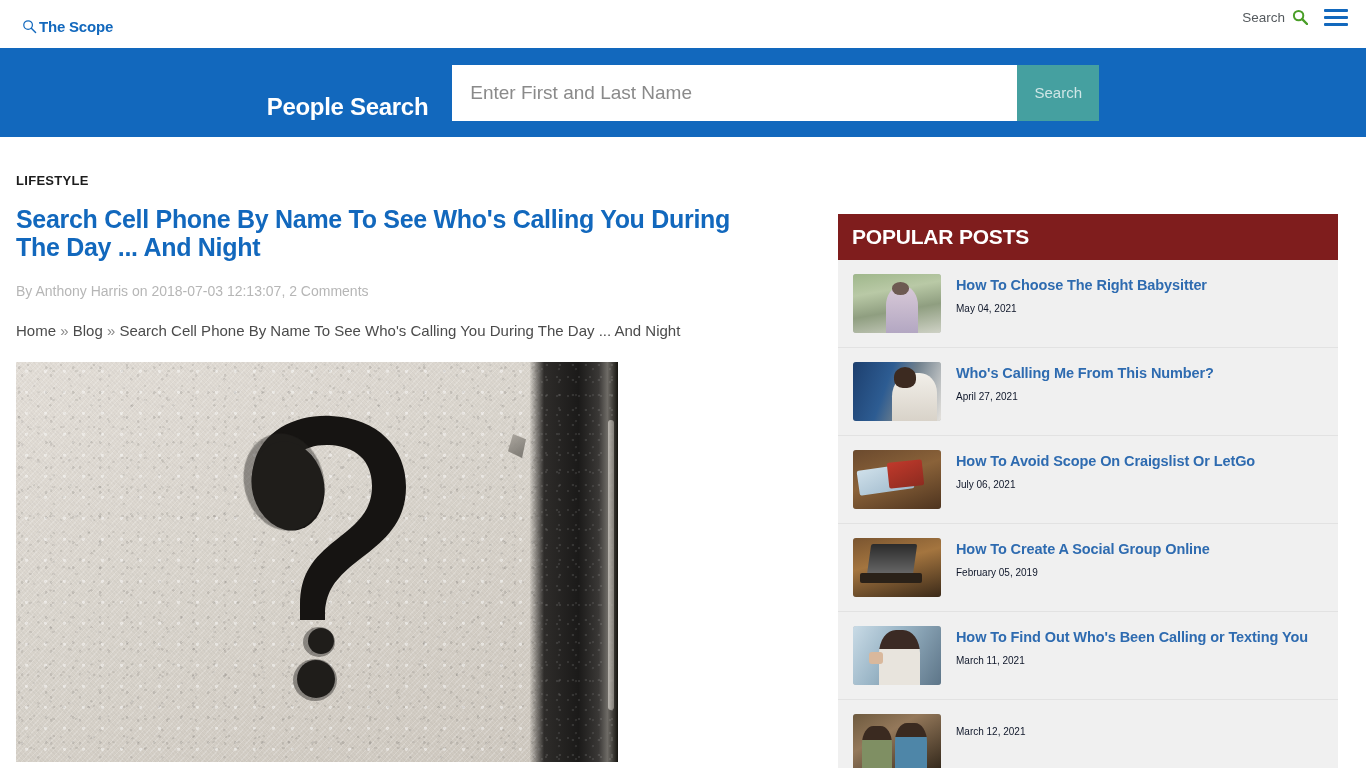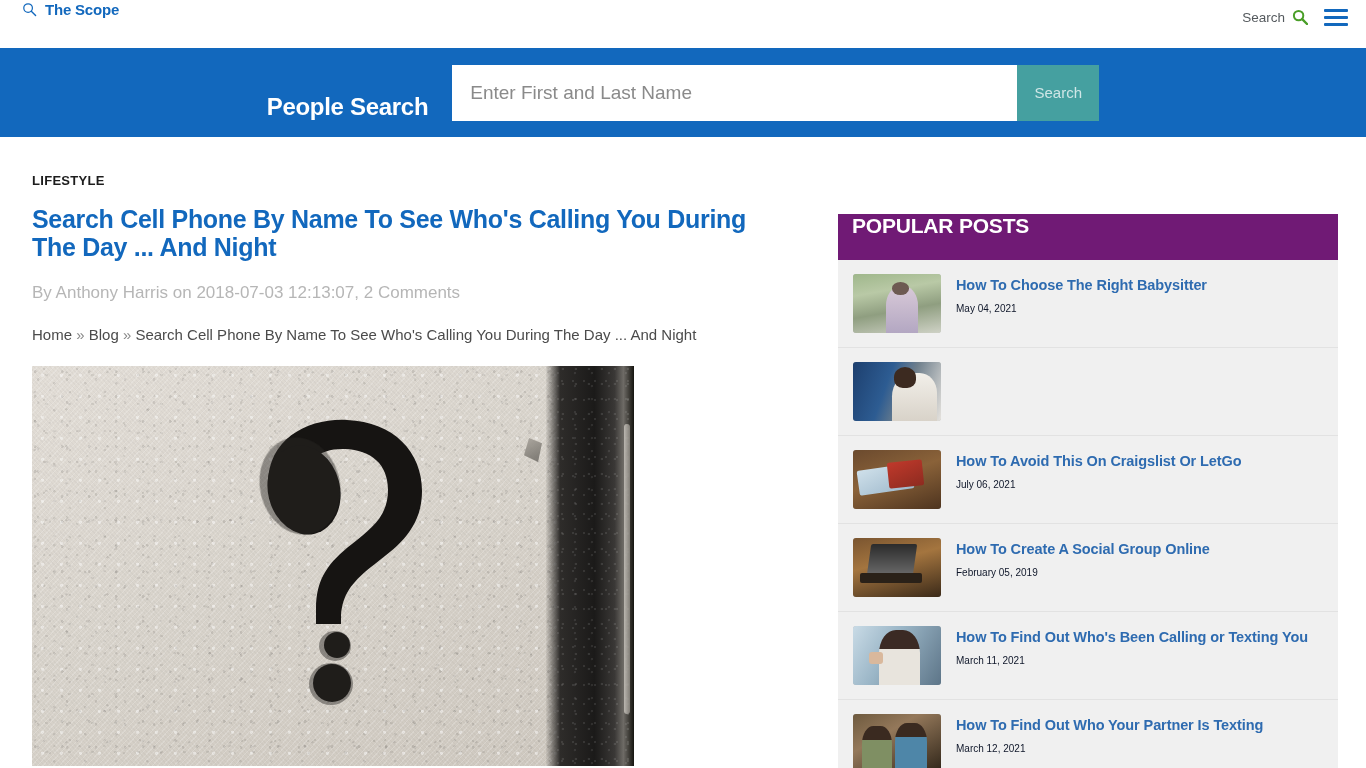--- a/index.html
+++ b/index.html
@@ -9,22 +9,22 @@
     font-family: "Liberation Sans", sans-serif;
     overflow: hidden;
   }
 
   
   .topbar {
     position: absolute; left: 0; top: 0; width: 1366px; height: 48px;
     background: #ffffff;
   }
   .logo {
-    position: absolute; left: 22px; top: 1px;
-    display: flex; align-items: center; gap: 8px;
+    position: absolute; left: 22px; top: 18px;
+    display: flex; align-items: center; gap: 2px;
   }
   .logo-mag { width: 15px; height: 15px; display: block; }
   .logo-text {
     font-size: 15px; font-weight: bold; color: #1268bd;
     letter-spacing: -0.2px; font-family: "Liberation Sans", sans-serif;
   }
   .top-right {
     position: absolute; right: 18px; top: 8px;
     display: flex; align-items: center; gap: 16px;
   }
@@ -61,32 +61,32 @@
   .hero-btn {
     width: 82px; height: 56px; border: none; cursor: pointer;
     background: #45a0a0; color: #cfe6e6; font-size: 15px;
     font-family: "Liberation Sans", sans-serif;
   }
 
   
   .content {
     position: absolute; left: 0; top: 137px; width: 1366px; height: 631px;
   }
-  .article { position: absolute; left: 32px; top: 0; width: 790px; }
+  .article { position: absolute; left: 16px; top: 0; width: 790px; }
   .kicker {
     font-size: 13px; font-weight: bold; color: #1d1d1d;
     letter-spacing: 0.3px; margin-top: 36px;
   }
   .headline {
     margin-top: 17px;
     font-size: 25px; font-weight: bold; color: #1268bd;
     line-height: 1.12; letter-spacing: -0.3px; max-width: 760px;
   }
   .byline {
-    margin-top: 22px; font-size: 17px; color: #b6b6b6;
+    margin-top: 22px; font-size: 14px; color: #b6b6b6;
   }
   .breadcrumb {
     margin-top: 23px; font-size: 15px; color: #4b4b4b;
   }
   .breadcrumb .sep { color: #8a8a8a; }
   .breadcrumb a { color: #4b4b4b; text-decoration: none; }
 
   
   .photo {
     margin-top: 23px; width: 602px; height: 400px;
@@ -144,22 +144,22 @@
   }
   .qmark svg { width: 100%; height: 100%; display: block; }
 
   
   .sidebar {
     position: absolute; left: 838px; top: 77px; width: 500px;
     background: #f0f0f0;
     min-height: 554px;
   }
   .sidebar-head {
-    height: 46px; background: #701a75;
-    display: flex; padding-left: 14px;
+    height: 46px; background: #7f1d1d;
+    display: flex; align-items: center; padding-left: 14px;
   }
   .sidebar-head-title {
     color: #ffffff; font-size: 21px; font-weight: bold; letter-spacing: -0.2px;
   }
   .post {
     display: flex; align-items: flex-start; gap: 15px;
     padding: 14px 12px 14px 15px;
     border-bottom: 1px solid #e2e2e2;
   }
   .post:last-child { border-bottom: none; }
@@ -305,27 +305,31 @@
           </div>
           <div class="post-body">
             <div class="post-title">How To Choose The Right Babysitter</div>
             <div class="post-date">May 04, 2021</div>
           </div>
         </div>
         <div class="post">
           <div class="post-thumb">
             <div class="th th2"></div>
           </div>
+          <div class="post-body">
+            <div class="post-title">Who's Calling Me From This Number?</div>
+            <div class="post-date">April 27, 2021</div>
+          </div>
         </div>
         <div class="post">
           <div class="post-thumb">
             <div class="th th3"></div>
           </div>
           <div class="post-body">
-            <div class="post-title">How To Avoid This On Craigslist Or LetGo</div>
+            <div class="post-title">How To Avoid Scope On Craigslist Or LetGo</div>
             <div class="post-date">July 06, 2021</div>
           </div>
         </div>
         <div class="post">
           <div class="post-thumb">
             <div class="th th4"></div>
           </div>
           <div class="post-body">
             <div class="post-title">How To Create A Social Group Online</div>
             <div class="post-date">February 05, 2019</div>
@@ -338,20 +342,19 @@
           <div class="post-body">
             <div class="post-title">How To Find Out Who's Been Calling or Texting You</div>
             <div class="post-date">March 11, 2021</div>
           </div>
         </div>
         <div class="post">
           <div class="post-thumb">
             <div class="th th6"></div>
           </div>
           <div class="post-body">
-            <div class="post-title">How To Find Out Who Your Partner Is Texting</div>
             <div class="post-date">March 12, 2021</div>
           </div>
         </div>
       </div>
   </aside>
 
 </div>
 
 </body></html>

